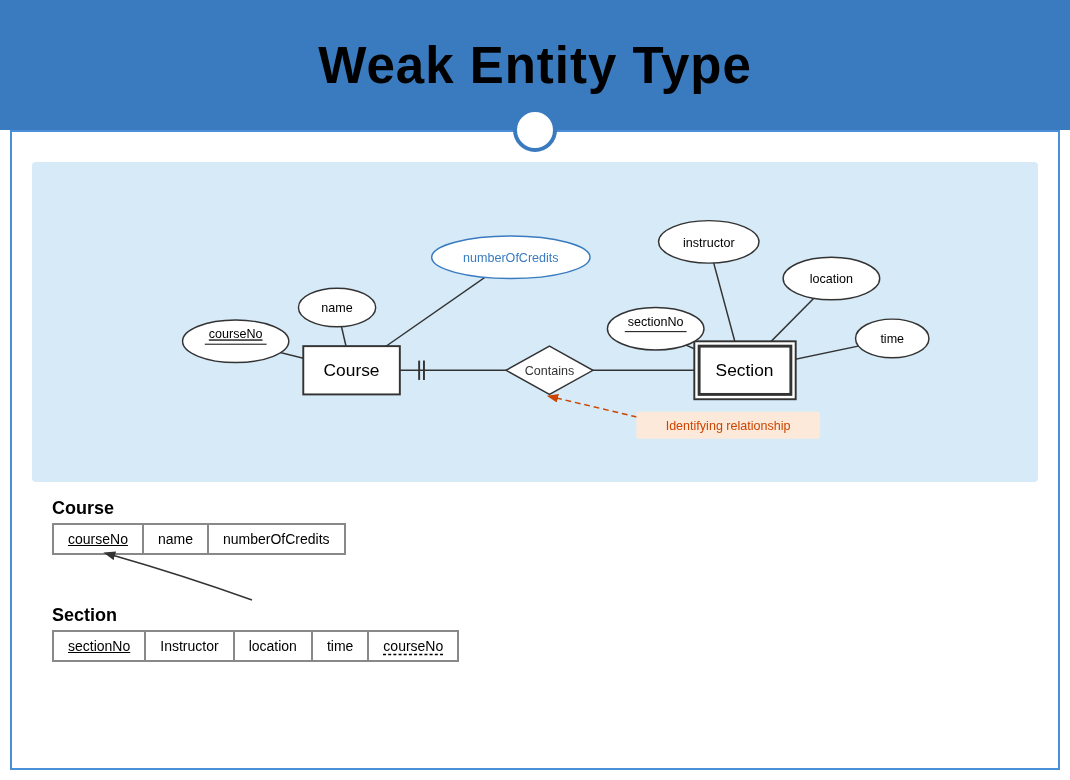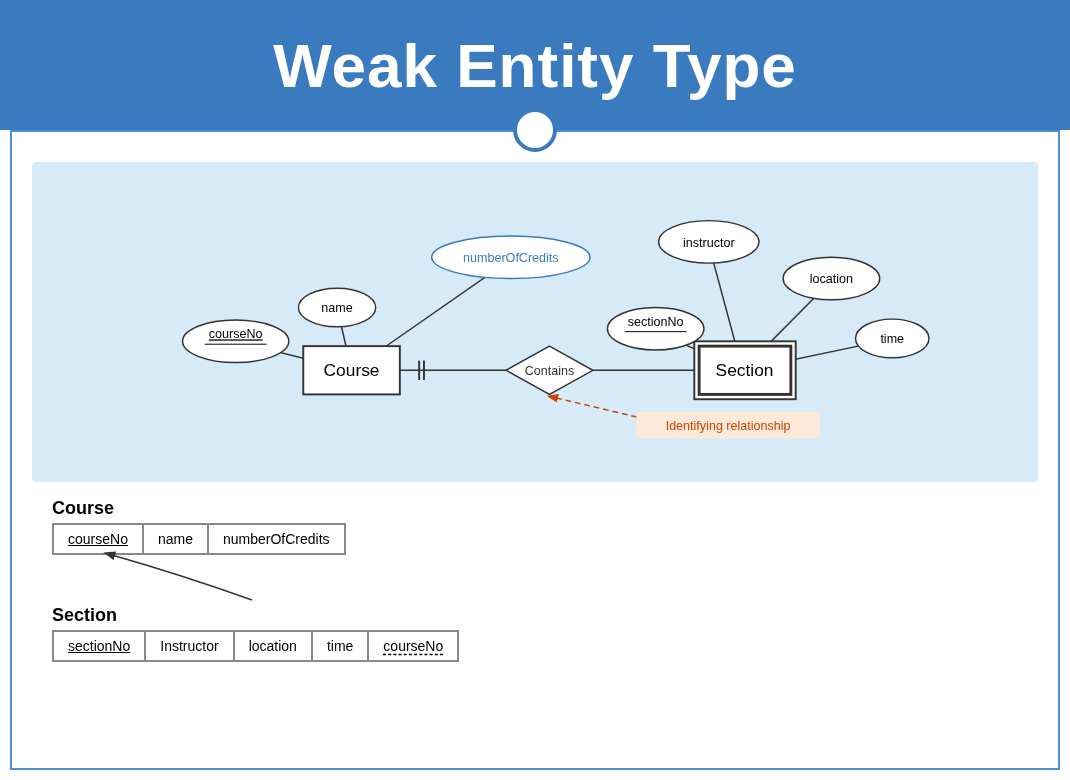--- a/index.html
+++ b/index.html
@@ -14,23 +14,23 @@
     
     .header {
       background: #3a7bbf;
       height: 130px;
       display: flex;
       align-items: center;
       justify-content: center;
       position: relative;
     }
     .header-title {
-      font-size: 62px;
+      font-size: 51px;
       font-weight: bold;
-      color: #ffffff;
+      color: #000000;
       letter-spacing: 1px;
     }
     .header-circle {
       position: absolute;
       bottom: -22px;
       left: 50%;
       transform: translateX(-50%);
       width: 44px;
       height: 44px;
       border-radius: 50%;

